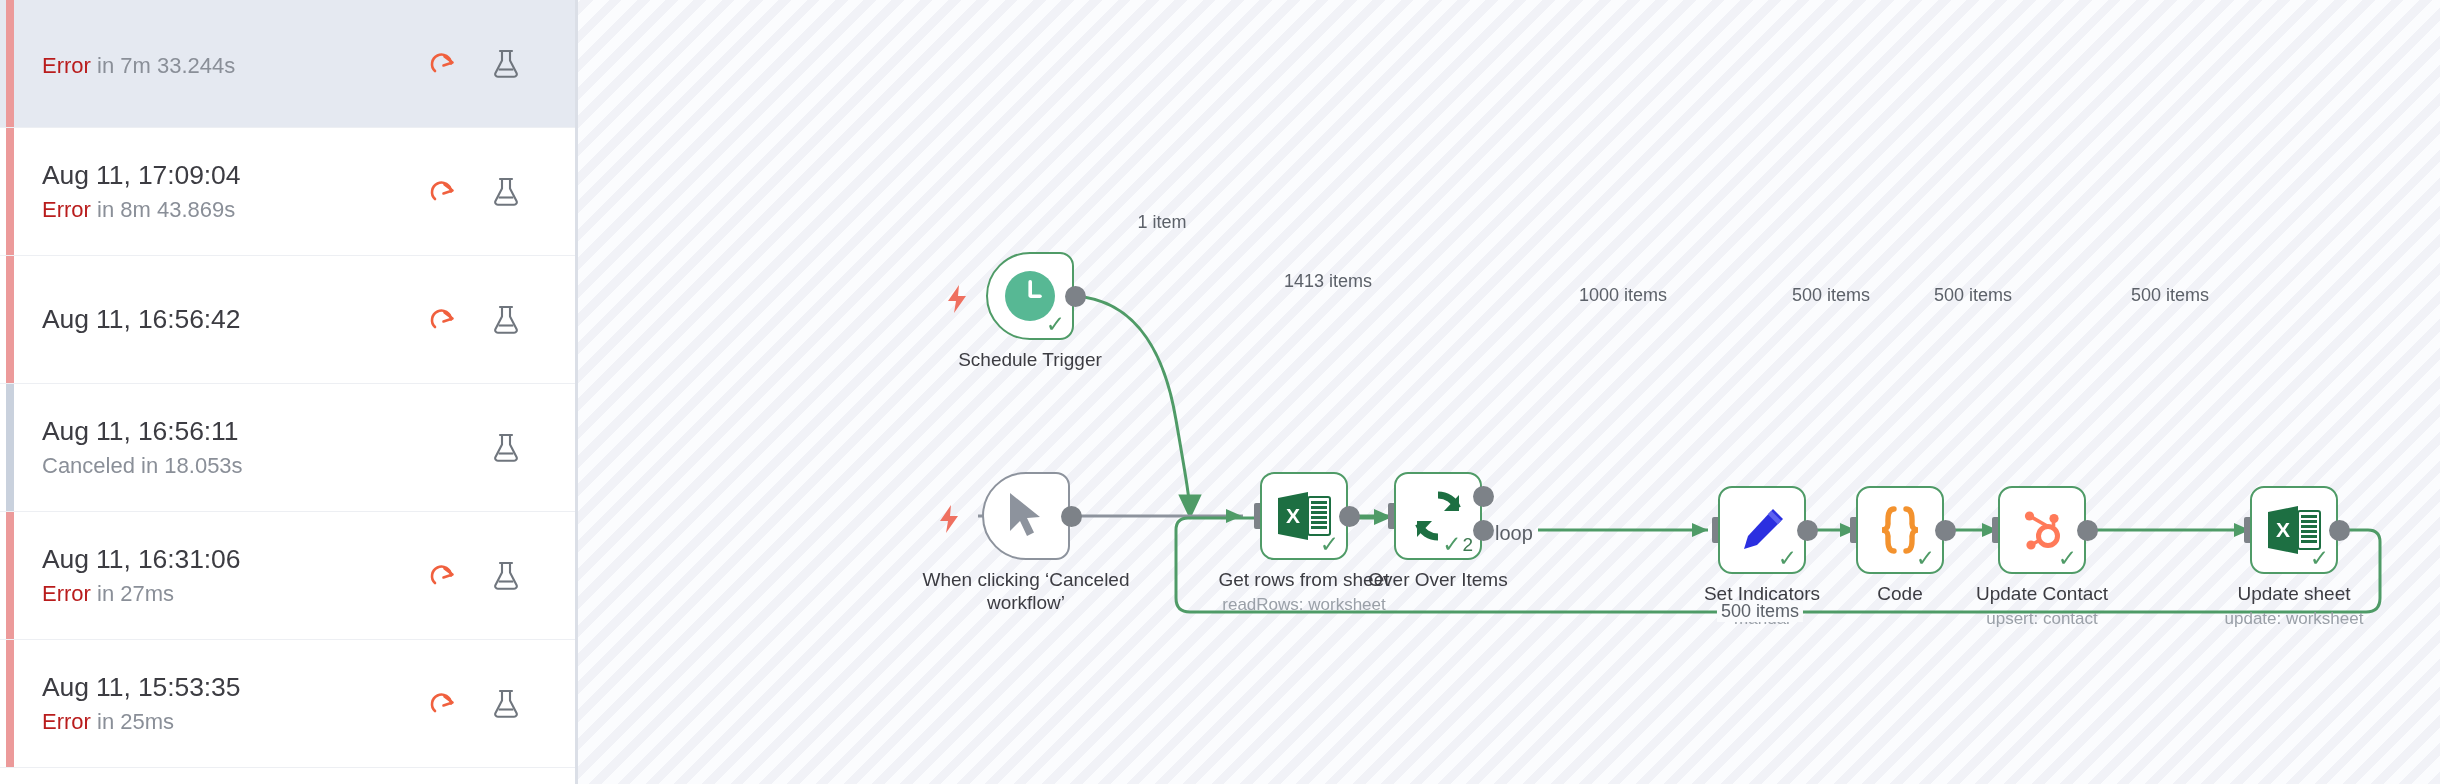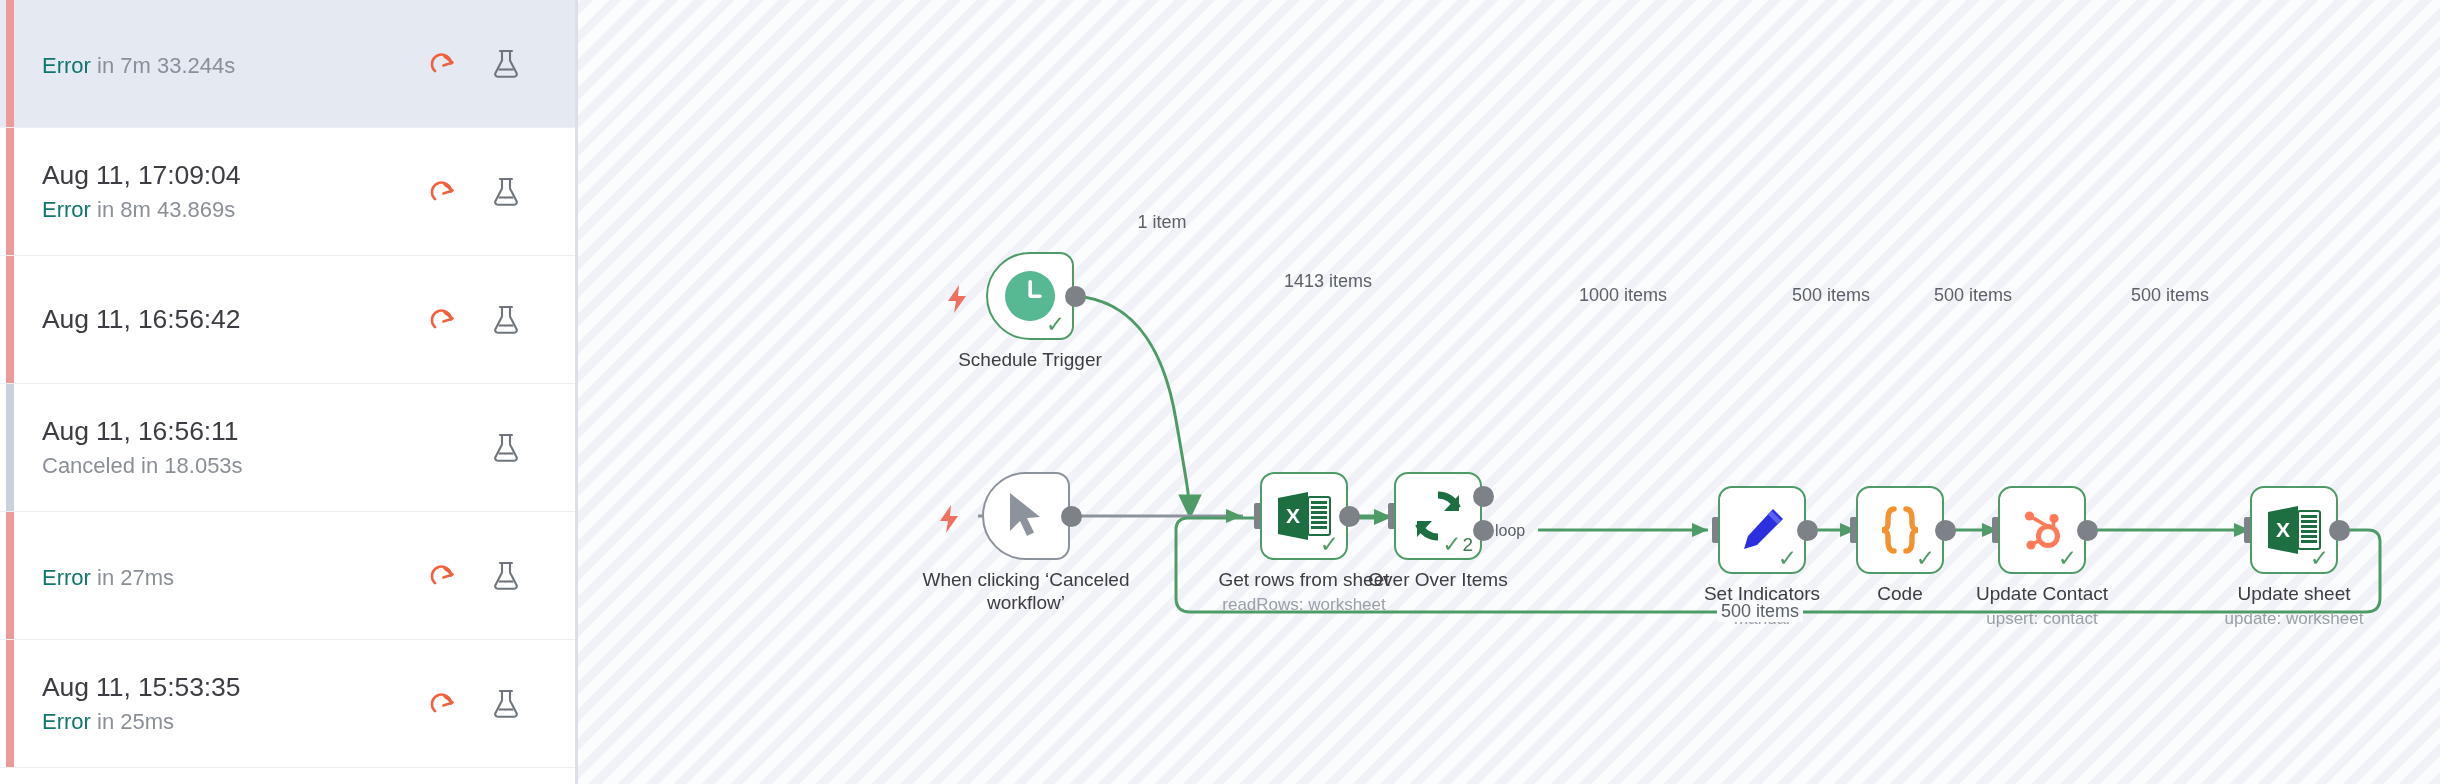--- a/index.html
+++ b/index.html
@@ -52,21 +52,21 @@
     letter-spacing:-0.1px;
     line-height:1.18;
     white-space:nowrap;
     font-weight:400;
   }
   .exec-status{
     margin-top:6px;
     font-size:22px;color:#8a8f98;
     line-height:1.2;white-space:nowrap;
   }
-  .exec-status .s-error{color:#0f766e;margin-top:32px;}
+  .exec-status .s-error{color:#b91c1c;margin-top:32px;}
   .exec-status .s-canceled{color:#8a8f98;}
   .exec-icons{
     display:flex;align-items:center;
     gap:0px;
     width:132px;justify-content:flex-start;
     padding-left:12px;
   }
   .icon-btn{
     width:62px;height:52px;
     display:flex;align-items:center;justify-content:center;
@@ -142,21 +142,21 @@
     width:21px;height:21px;border-radius:50%;
     background:#7d8288;
   }
   .port-in{
     position:absolute;
     width:9px;height:26px;border-radius:2px;
     background:#7d8288;
   }
   .port-label{
     position:absolute;
-    font-size:16px;color:#5a5f66;
+    font-size:20px;color:#5a5f66;
     background:transparent;
     white-space:nowrap;
   }
   .edge-label{
     position:absolute;
     font-size:18px;color:#5c6169;
     white-space:nowrap;
     background:transparent;
     padding:0 4px;
     transform:translateX(-50%);
@@ -282,20 +282,21 @@
                   </svg>
                 </span>
               </button>
             </div>
           </div>
         </div>
         <div class="exec-row">
           <div class="accent" style="background:#ec9a9a"></div>
           <div class="row-inner">
             <div class="exec-text">
+              <div class="exec-time">Aug 11, 16:31:06</div>
               <div class="exec-status"><span class="s-error">Error</span> <span>in 27ms</span></div>
             </div>
             <div class="exec-icons">
               <button class="icon-btn">
                 <span>
                   <svg width="30" height="30" viewBox="0 0 30 30">
                     <path d="M6 22 A9.5 9.5 0 1 1 22 14.5" stroke="#f0603e" stroke-width="2.6" fill="none" stroke-linecap="round"></path>
                     <path d="M15.5 7.5 L23.5 13.5 L14.5 16.5" stroke="#f0603e" stroke-width="2.6" fill="none" stroke-linecap="round" stroke-linejoin="round"></path>
                   </svg>
                 </span>

